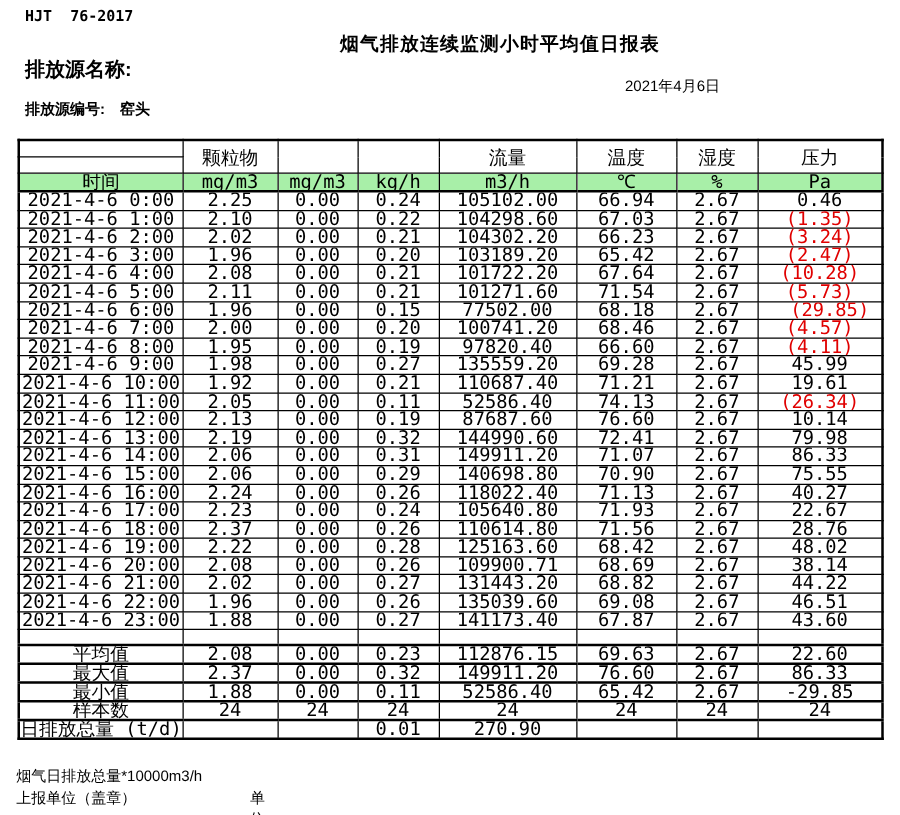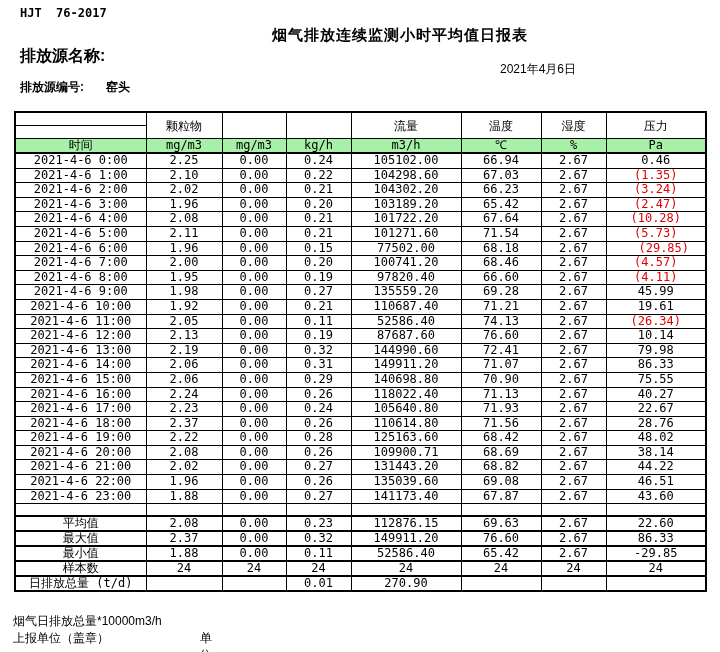--- a/index.html
+++ b/index.html
@@ -11,27 +11,27 @@
     position:absolute;left:20px;top:6px;font-weight:bold;font-size:12px;
     font-family:"DejaVu Sans Mono",monospace;white-space:pre;
   }
   .page-title{
     position:absolute;left:0;top:26px;width:720px;text-align:center;
     font-size:15px;font-weight:bold;letter-spacing:1px;padding-left:40px;
   }
   .meta-name{position:absolute;left:20px;top:46px;font-size:16px;font-weight:bold;}
   .report-date{position:absolute;left:500px;top:61px;font-size:12px;}
   .meta-id{position:absolute;left:20px;top:79px;font-size:12px;font-weight:bold;}
-  .meta-id .id-value{font-weight:bold;margin-left:22px;}
+  .meta-id .id-value{font-weight:bold;margin-left:12px;}
 
   table.report{
     position:absolute;left:14px;top:111px;width:691px;
     border-collapse:collapse;table-layout:fixed;
     border:2px solid #000;
-    font-family:"DejaVu Sans Mono",monospace;font-size:12px;
+    font-family:"DejaVu Sans Mono",monospace;font-size:15px;
   }
   td{
     border:1px solid #000;text-align:center;vertical-align:middle;
     padding:0;overflow:hidden;white-space:nowrap;height:13.6px;line-height:13.6px;
   }
   tr.half-row td{height:12px;line-height:12px;}
   tr.unit-row td{height:13px;line-height:13px;border-bottom:2px solid #000;background:#a8efa8;}
   tr.spacer-row td{height:11px;line-height:11px;}
   tr.summary-row td{height:13px;line-height:13px;border-top:2px solid #000;}
   td.neg{color:#e00000;}

